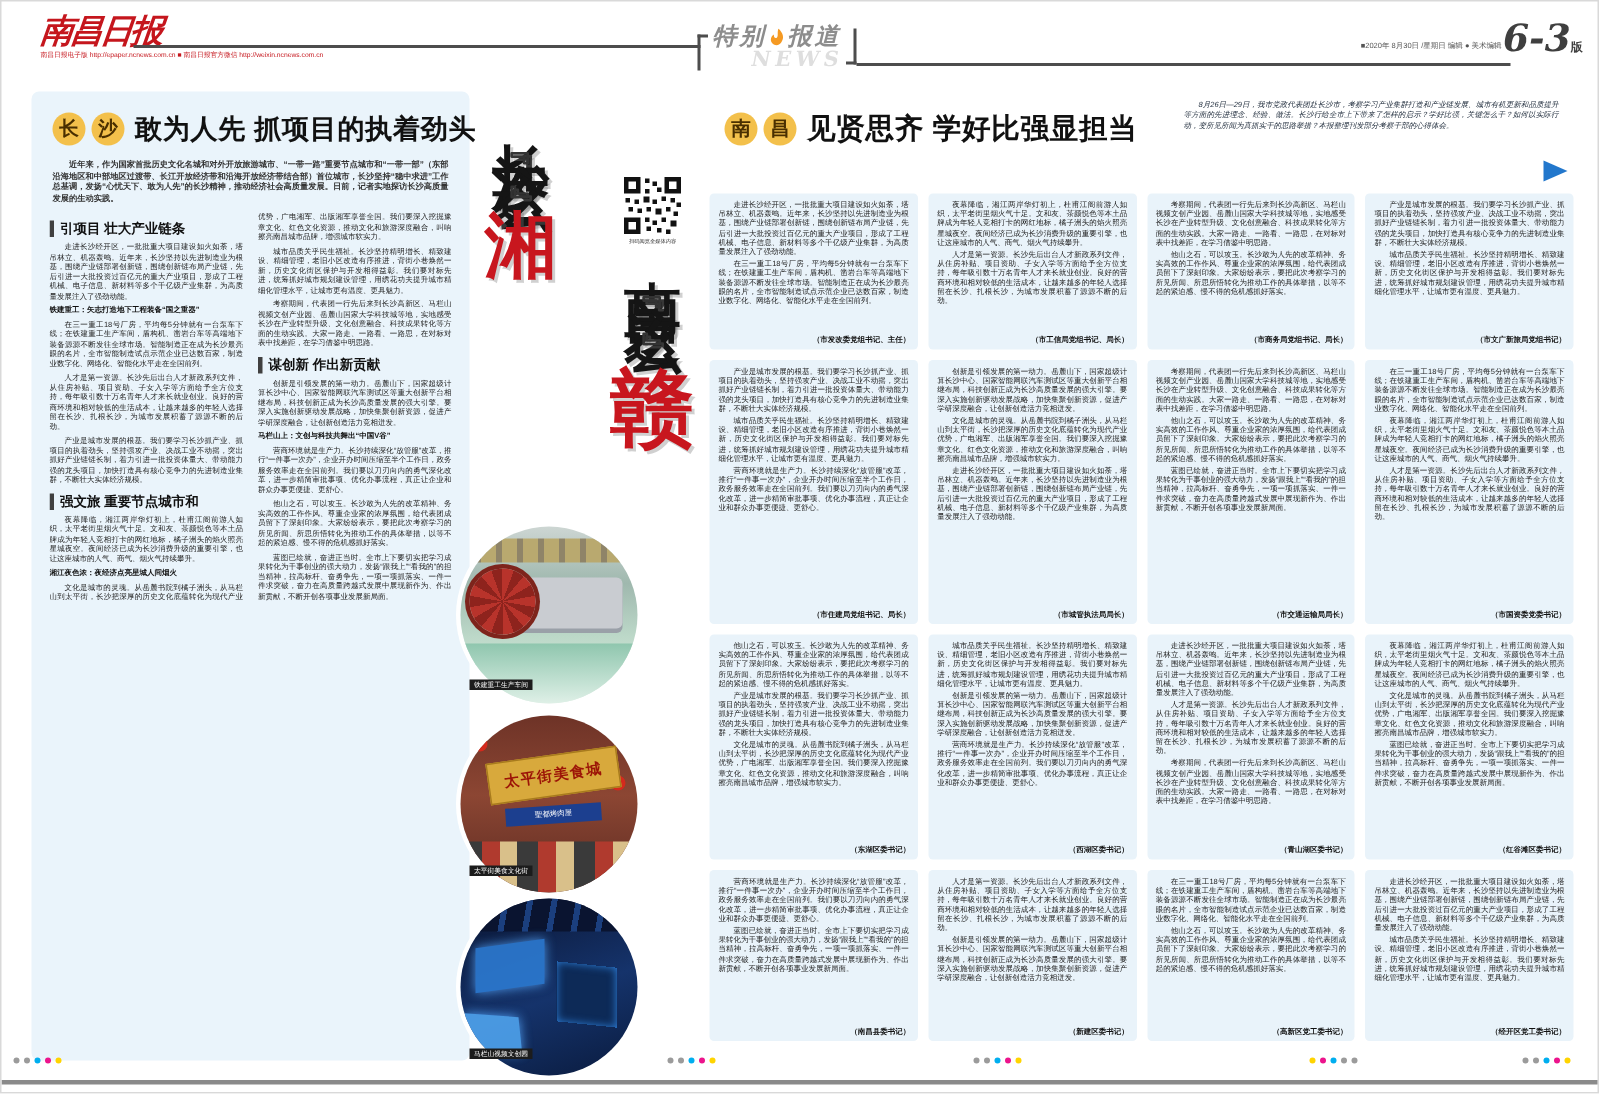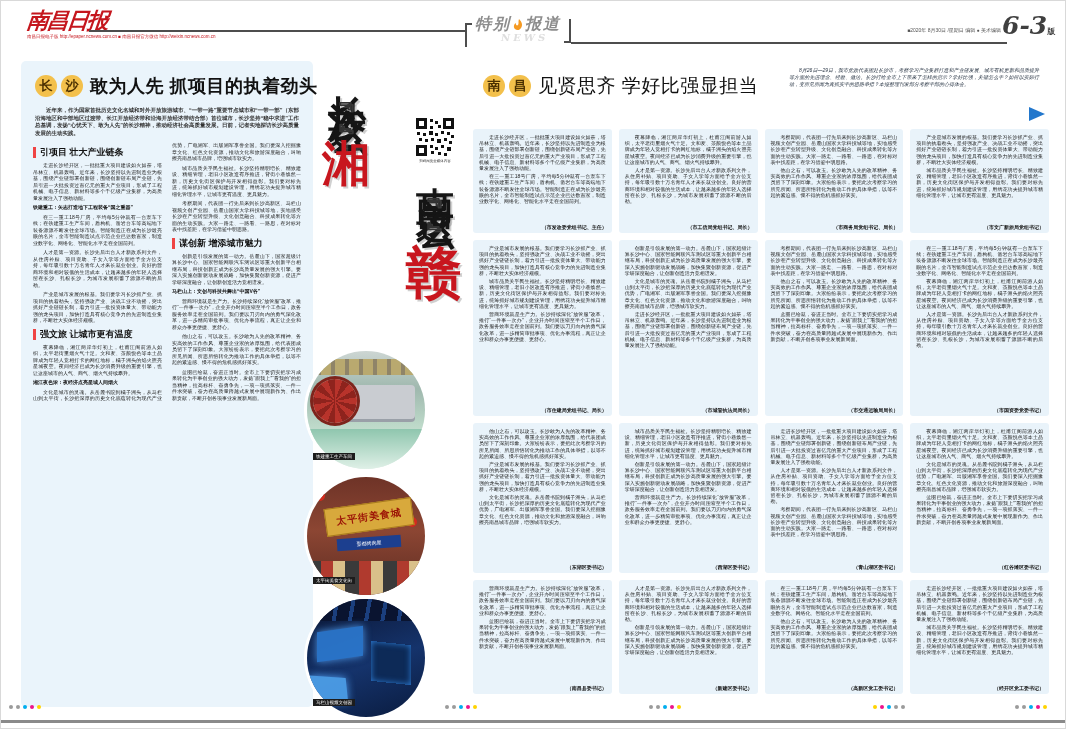--- a/index.html
+++ b/index.html
@@ -9,39 +9,39 @@
   .logo{position:absolute;left:26px;top:5px;font-family:"DejaVu Serif",serif;font-weight:bold;
         font-style:italic;font-size:22px;color:#c5161d;letter-spacing:-2px;transform:skewX(-6deg);}
   .logo-sub{position:absolute;left:26px;top:33px;font-size:4.5px;color:#c5161d;white-space:nowrap;}
   .rule-a{position:absolute;left:88px;top:29px;width:378px;height:2px;background:#4d4d4d;}
   .bracket-l-v{position:absolute;left:464px;top:22px;width:2px;height:24px;background:#4d4d4d;}
   .bracket-l-h{position:absolute;left:464px;top:22px;width:7px;height:2px;background:#4d4d4d;}
   .banner{position:absolute;left:474px;top:13px;font-family:"DejaVu Serif",serif;font-style:italic;
           font-weight:bold;font-size:16px;color:#8d8d8d;letter-spacing:2px;white-space:nowrap;}
   .banner .flame{display:inline-block;vertical-align:-2px;margin:0 2px;}
   .banner-sub{position:absolute;left:500px;top:31px;font-family:"DejaVu Serif",serif;font-style:italic;
-          font-weight:bold;font-size:10px;color:#dedede;letter-spacing:3px;}
+          font-weight:bold;font-size:14px;color:#dedede;letter-spacing:3px;}
   .bracket-r-v{position:absolute;left:568px;top:18px;width:2px;height:24px;background:#4d4d4d;}
   .bracket-r-h{position:absolute;left:563px;top:40px;width:7px;height:2px;background:#4d4d4d;}
   .rule-b{position:absolute;left:570px;top:41px;width:436px;height:2px;background:#4d4d4d;}
   .issue-info{position:absolute;right:64px;top:26px;font-size:5px;color:#555;white-space:nowrap;}
   .page-no{position:absolute;left:1001px;top:10px;font-family:"DejaVu Serif",serif;font-style:italic;
            font-weight:bold;font-size:25px;color:#3f3f3f;}
   .page-no .unit{font-size:8px;font-style:normal;}
   
   .left-panel{position:absolute;left:20px;top:60px;width:292px;height:646px;background:#eaf4fb;border-radius:5px;}
   .lp-head{display:flex;align-items:center;gap:4px;padding:13px 12px 0 14px;}
   .hc{width:22px;height:22px;border-radius:50%;background:#f3c04b;color:#4a2f00;font-weight:bold;
       font-size:13px;line-height:22px;text-align:center;flex:0 0 auto;}
   .lp-headline{font-size:18px;font-weight:bold;color:#111;white-space:nowrap;letter-spacing:.5px;margin-left:3px;}
   .lp-intro{margin:9px 14px 5px;font-size:5.5px;line-height:7.5px;font-weight:bold;color:#333;
             text-align:justify;text-indent:2em;}
   .lp-body{margin:3px 12px 0;height:546px;column-count:2;column-gap:10px;font-size:5px;line-height:6.5px;
            color:#222;text-align:justify;overflow:hidden;}
-  .bk-h{font-size:9px;font-weight:bold;color:#111;border-left:3px solid #ef4444;padding-left:4px;
+  .bk-h{font-size:9px;font-weight:bold;color:#111;border-left:3px solid #404040;padding-left:4px;
         margin:5px 0 4px;line-height:11px;break-inside:avoid;}
   .bk-p{text-indent:2em;margin:0 0 3px;}
   .bk-b{font-weight:bold;color:#111;margin:3px 0;}
   
   .vh{position:absolute;writing-mode:vertical-rl;font-family:"DejaVu Serif",serif;font-weight:bold;
       color:#151515;text-shadow:2px 2px 0 rgba(120,120,120,.35);}
   .vh-l{left:314px;top:64px;font-size:38px;letter-spacing:7px;}
   .vh-r{left:396px;top:156px;font-size:38px;letter-spacing:8px;}
   .vh .q{font-size:26px;color:#333;}
   .vh .accent{color:#c8161e;font-size:48px;transform:skewX(-3deg);}
@@ -75,21 +75,21 @@
   .ph3 .scr2{position:absolute;left:64px;top:44px;width:40px;height:40px;background:#0d2a57;
              transform:skewY(6deg);box-shadow:0 0 6px #2e7fd9 inset;}
   .ph3 .scr3{position:absolute;left:4px;top:78px;width:36px;height:24px;background:#4fa3ee;opacity:.9;
              transform:skewY(10deg) rotate(-6deg);box-shadow:0 0 8px #57a9ff;}
   .ph3 .ceil{position:absolute;left:0;top:0;width:118px;height:22px;
              background:repeating-linear-gradient(100deg,#0a1430 0 12px,#1b3f7e 12px 16px);}
   .pcap{position:absolute;font-size:4.5px;color:#fff;background:#1c1c1c;padding:1px 3px;z-index:5;white-space:nowrap;}
   .pc1{left:312px;top:452px;} .pc2{left:312px;top:576px;} .pc3{left:312px;top:698px;}
   
   .rp-head{position:absolute;left:482px;top:72px;display:flex;align-items:center;gap:4px;}
-  .rp-headline{font-size:19px;font-weight:normal;color:#111;white-space:nowrap;letter-spacing:.5px;margin-left:3px;}
+  .rp-headline{font-size:19px;font-weight:bold;color:#111;white-space:nowrap;letter-spacing:.5px;margin-left:3px;}
   .rp-intro{position:absolute;left:788px;top:66px;width:250px;font-size:5px;line-height:7px;font-style:italic;
             color:#1d2a3a;text-align:justify;text-indent:2em;}
   .blue-arrow{position:absolute;left:1028px;top:106px;width:0;height:0;
             border-top:7px solid transparent;border-bottom:7px solid transparent;border-left:16px solid #2277cc;}
   .right-grid{position:absolute;left:472px;top:128px;width:576px;display:grid;
             grid-template-columns:repeat(4,1fr);grid-template-rows:104px 176px 150px 114px;gap:7px;}
   .cell{background:#e9f3fa;border-radius:3px;padding:5px 6px 8px;font-size:5px;line-height:6.2px;
         color:#222;text-align:justify;overflow:hidden;position:relative;}
   .cell p{margin:0 0 2px;text-indent:2em;}
   .cell-cap{position:absolute;right:5px;bottom:3px;font-weight:bold;font-size:5px;background:#e9f3fa;
@@ -129,27 +129,27 @@
       <span class="lp-headline">敢为人先 抓项目的执着劲头</span>
     </div>
     <div class="lp-intro">近年来，作为国家首批历史文化名城和对外开放旅游城市、“一带一路”重要节点城市和“一带一部”（东部沿海地区和中部地区过渡带、长江开放经济带和沿海开放经济带结合部）首位城市，长沙坚持“稳中求进”工作总基调，发扬“心忧天下、敢为人先”的长沙精神，推动经济社会高质量发展。日前，记者实地探访长沙高质量发展的生动实践。</div>
     <div class="lp-body">
         <div class="bk-h">引项目 壮大产业链条</div>
         <div class="bk-p">走进长沙经开区，一批批重大项目建设如火如荼，塔吊林立、机器轰鸣。近年来，长沙坚持以先进制造业为根基，围绕产业链部署创新链，围绕创新链布局产业链，先后引进一大批投资过百亿元的重大产业项目，形成了工程机械、电子信息、新材料等多个千亿级产业集群，为高质量发展注入了强劲动能。</div>
         <div class="bk-b">铁建重工：矢志打造地下工程装备“国之重器”</div>
         <div class="bk-p">在三一重工18号厂房，平均每5分钟就有一台泵车下线；在铁建重工生产车间，盾构机、凿岩台车等高端地下装备源源不断发往全球市场。智能制造正在成为长沙最亮眼的名片，全市智能制造试点示范企业已达数百家，制造业数字化、网络化、智能化水平走在全国前列。</div>
         <div class="bk-p">人才是第一资源。长沙先后出台人才新政系列文件，从住房补贴、项目资助、子女入学等方面给予全方位支持，每年吸引数十万名青年人才来长就业创业。良好的营商环境和相对较低的生活成本，让越来越多的年轻人选择留在长沙、扎根长沙，为城市发展积蓄了源源不断的后劲。</div>
         <div class="bk-p">产业是城市发展的根基。我们要学习长沙抓产业、抓项目的执着劲头，坚持强攻产业、决战工业不动摇，突出抓好产业链链长制，着力引进一批投资体量大、带动能力强的龙头项目，加快打造具有核心竞争力的先进制造业集群，不断壮大实体经济规模。</div>
-        <div class="bk-h">强文旅 让城市更有温度</div>
+        <div class="bk-h">强文旅 重要节点城市和</div>
         <div class="bk-p">夜幕降临，湘江两岸华灯初上，杜甫江阁前游人如织，太平老街里烟火气十足。文和友、茶颜悦色等本土品牌成为年轻人竞相打卡的网红地标，橘子洲头的焰火照亮星城夜空。夜间经济已成为长沙消费升级的重要引擎，也让这座城市的人气、商气、烟火气持续攀升。</div>
         <div class="bk-b">湘江夜色浓：夜经济点亮星城人间烟火</div>
         <div class="bk-p">文化是城市的灵魂。从岳麓书院到橘子洲头，从马栏山到太平街，长沙把深厚的历史文化底蕴转化为现代产业优势，广电湘军、出版湘军享誉全国。我们要深入挖掘豫章文化、红色文化资源，推动文化和旅游深度融合，叫响擦亮南昌城市品牌，增强城市软实力。</div>
         <div class="bk-p">城市品质关乎民生福祉。长沙坚持精明增长、精致建设、精细管理，老旧小区改造有序推进，背街小巷焕然一新，历史文化街区保护与开发相得益彰。我们要对标先进，统筹抓好城市规划建设管理，用绣花功夫提升城市精细化管理水平，让城市更有温度、更具魅力。</div>
         <div class="bk-p">考察期间，代表团一行先后来到长沙高新区、马栏山视频文创产业园、岳麓山国家大学科技城等地，实地感受长沙在产业转型升级、文化创意融合、科技成果转化等方面的生动实践。大家一路走、一路看、一路思，在对标对表中找差距，在学习借鉴中明思路。</div>
-        <div class="bk-h">谋创新 增添城市魅力</div>
+        <div class="bk-h">谋创新 作出新贡献</div>
         <div class="bk-p">创新是引领发展的第一动力。岳麓山下，国家超级计算长沙中心、国家智能网联汽车测试区等重大创新平台相继布局，科技创新正成为长沙高质量发展的强大引擎。要深入实施创新驱动发展战略，加快集聚创新资源，促进产学研深度融合，让创新创造活力竞相迸发。</div>
         <div class="bk-b">马栏山上：文创与科技共舞出“中国V谷”</div>
         <div class="bk-p">营商环境就是生产力。长沙持续深化“放管服”改革，推行“一件事一次办”，企业开办时间压缩至半个工作日，政务服务效率走在全国前列。我们要以刀刃向内的勇气深化改革，进一步精简审批事项、优化办事流程，真正让企业和群众办事更便捷、更舒心。</div>
         <div class="bk-p">他山之石，可以攻玉。长沙敢为人先的改革精神、务实高效的工作作风、尊重企业家的浓厚氛围，给代表团成员留下了深刻印象。大家纷纷表示，要把此次考察学习的所见所闻、所思所悟转化为推动工作的具体举措，以等不起的紧迫感、慢不得的危机感抓好落实。</div>
         <div class="bk-p">蓝图已绘就，奋进正当时。全市上下要切实把学习成果转化为干事创业的强大动力，发扬“跟我上”“看我的”的担当精神，拉高标杆、奋勇争先，一项一项抓落实、一件一件求突破，奋力在高质量跨越式发展中展现新作为、作出新贡献，不断开创各项事业发展新局面。</div>
       </div>
   </div>
 
   <div class="vh vh-l">
     <span>长沙这么</span><span class="q">『</span><span class="accent">湘</span><span class="q">』</span>

